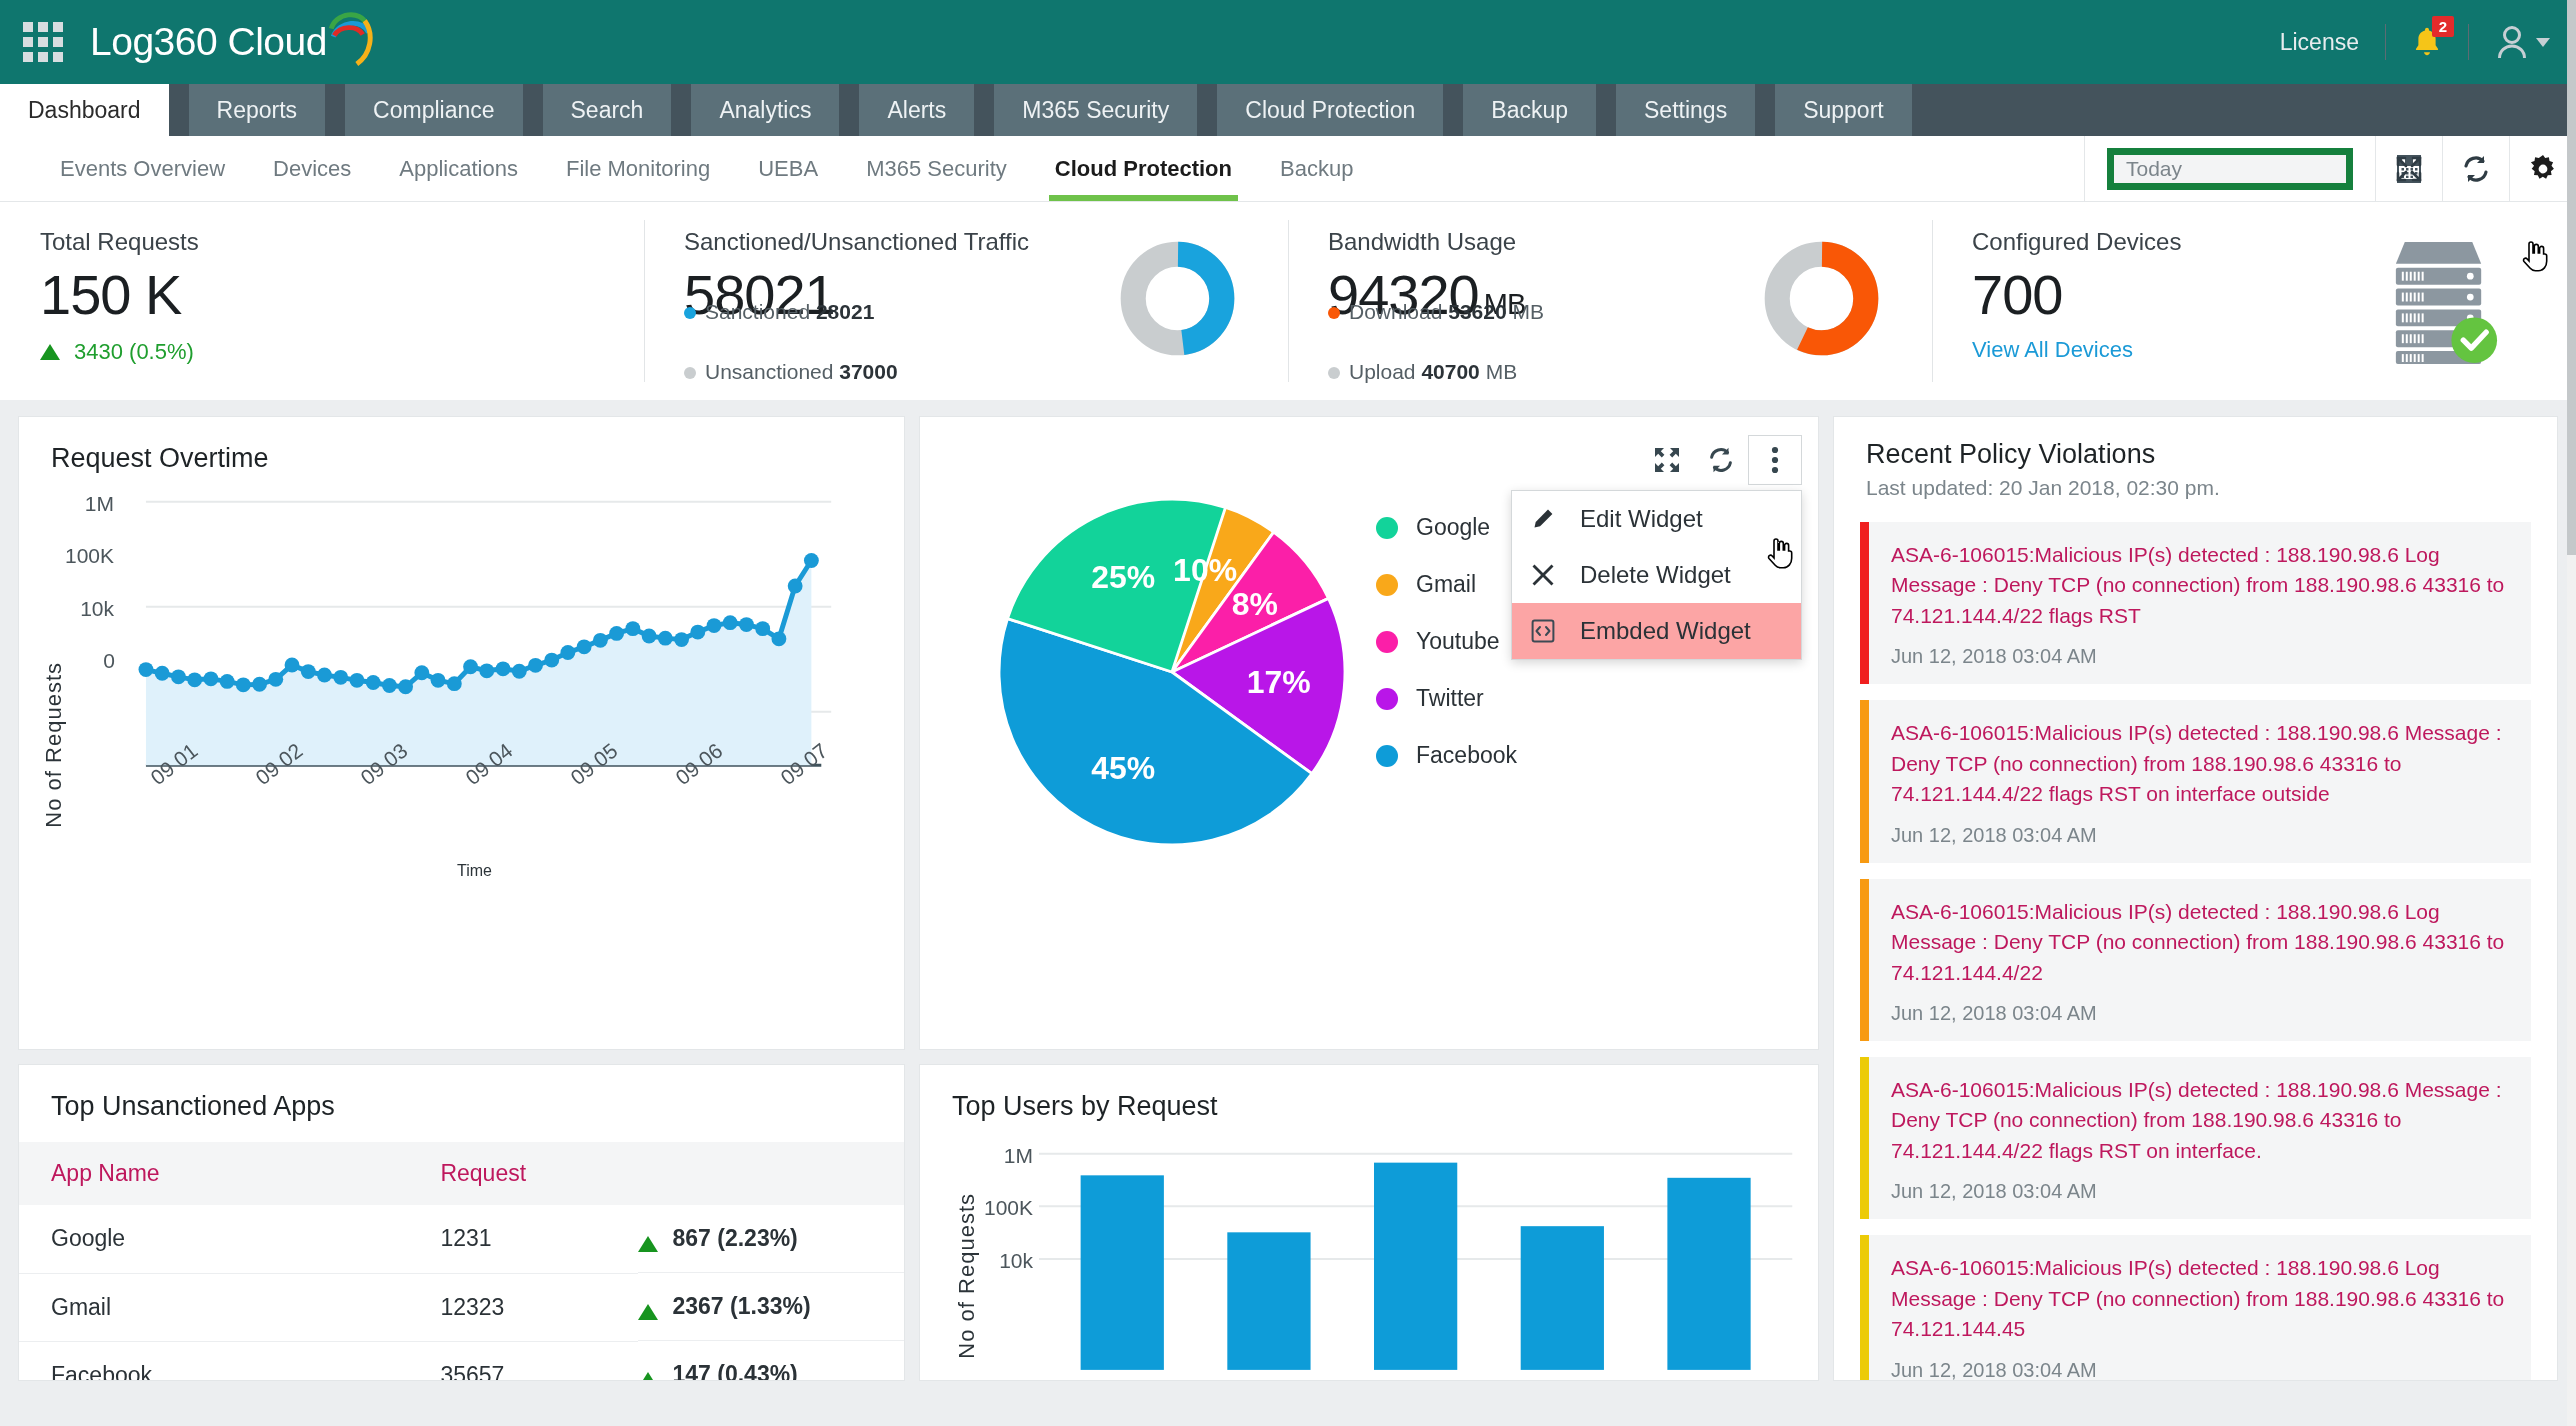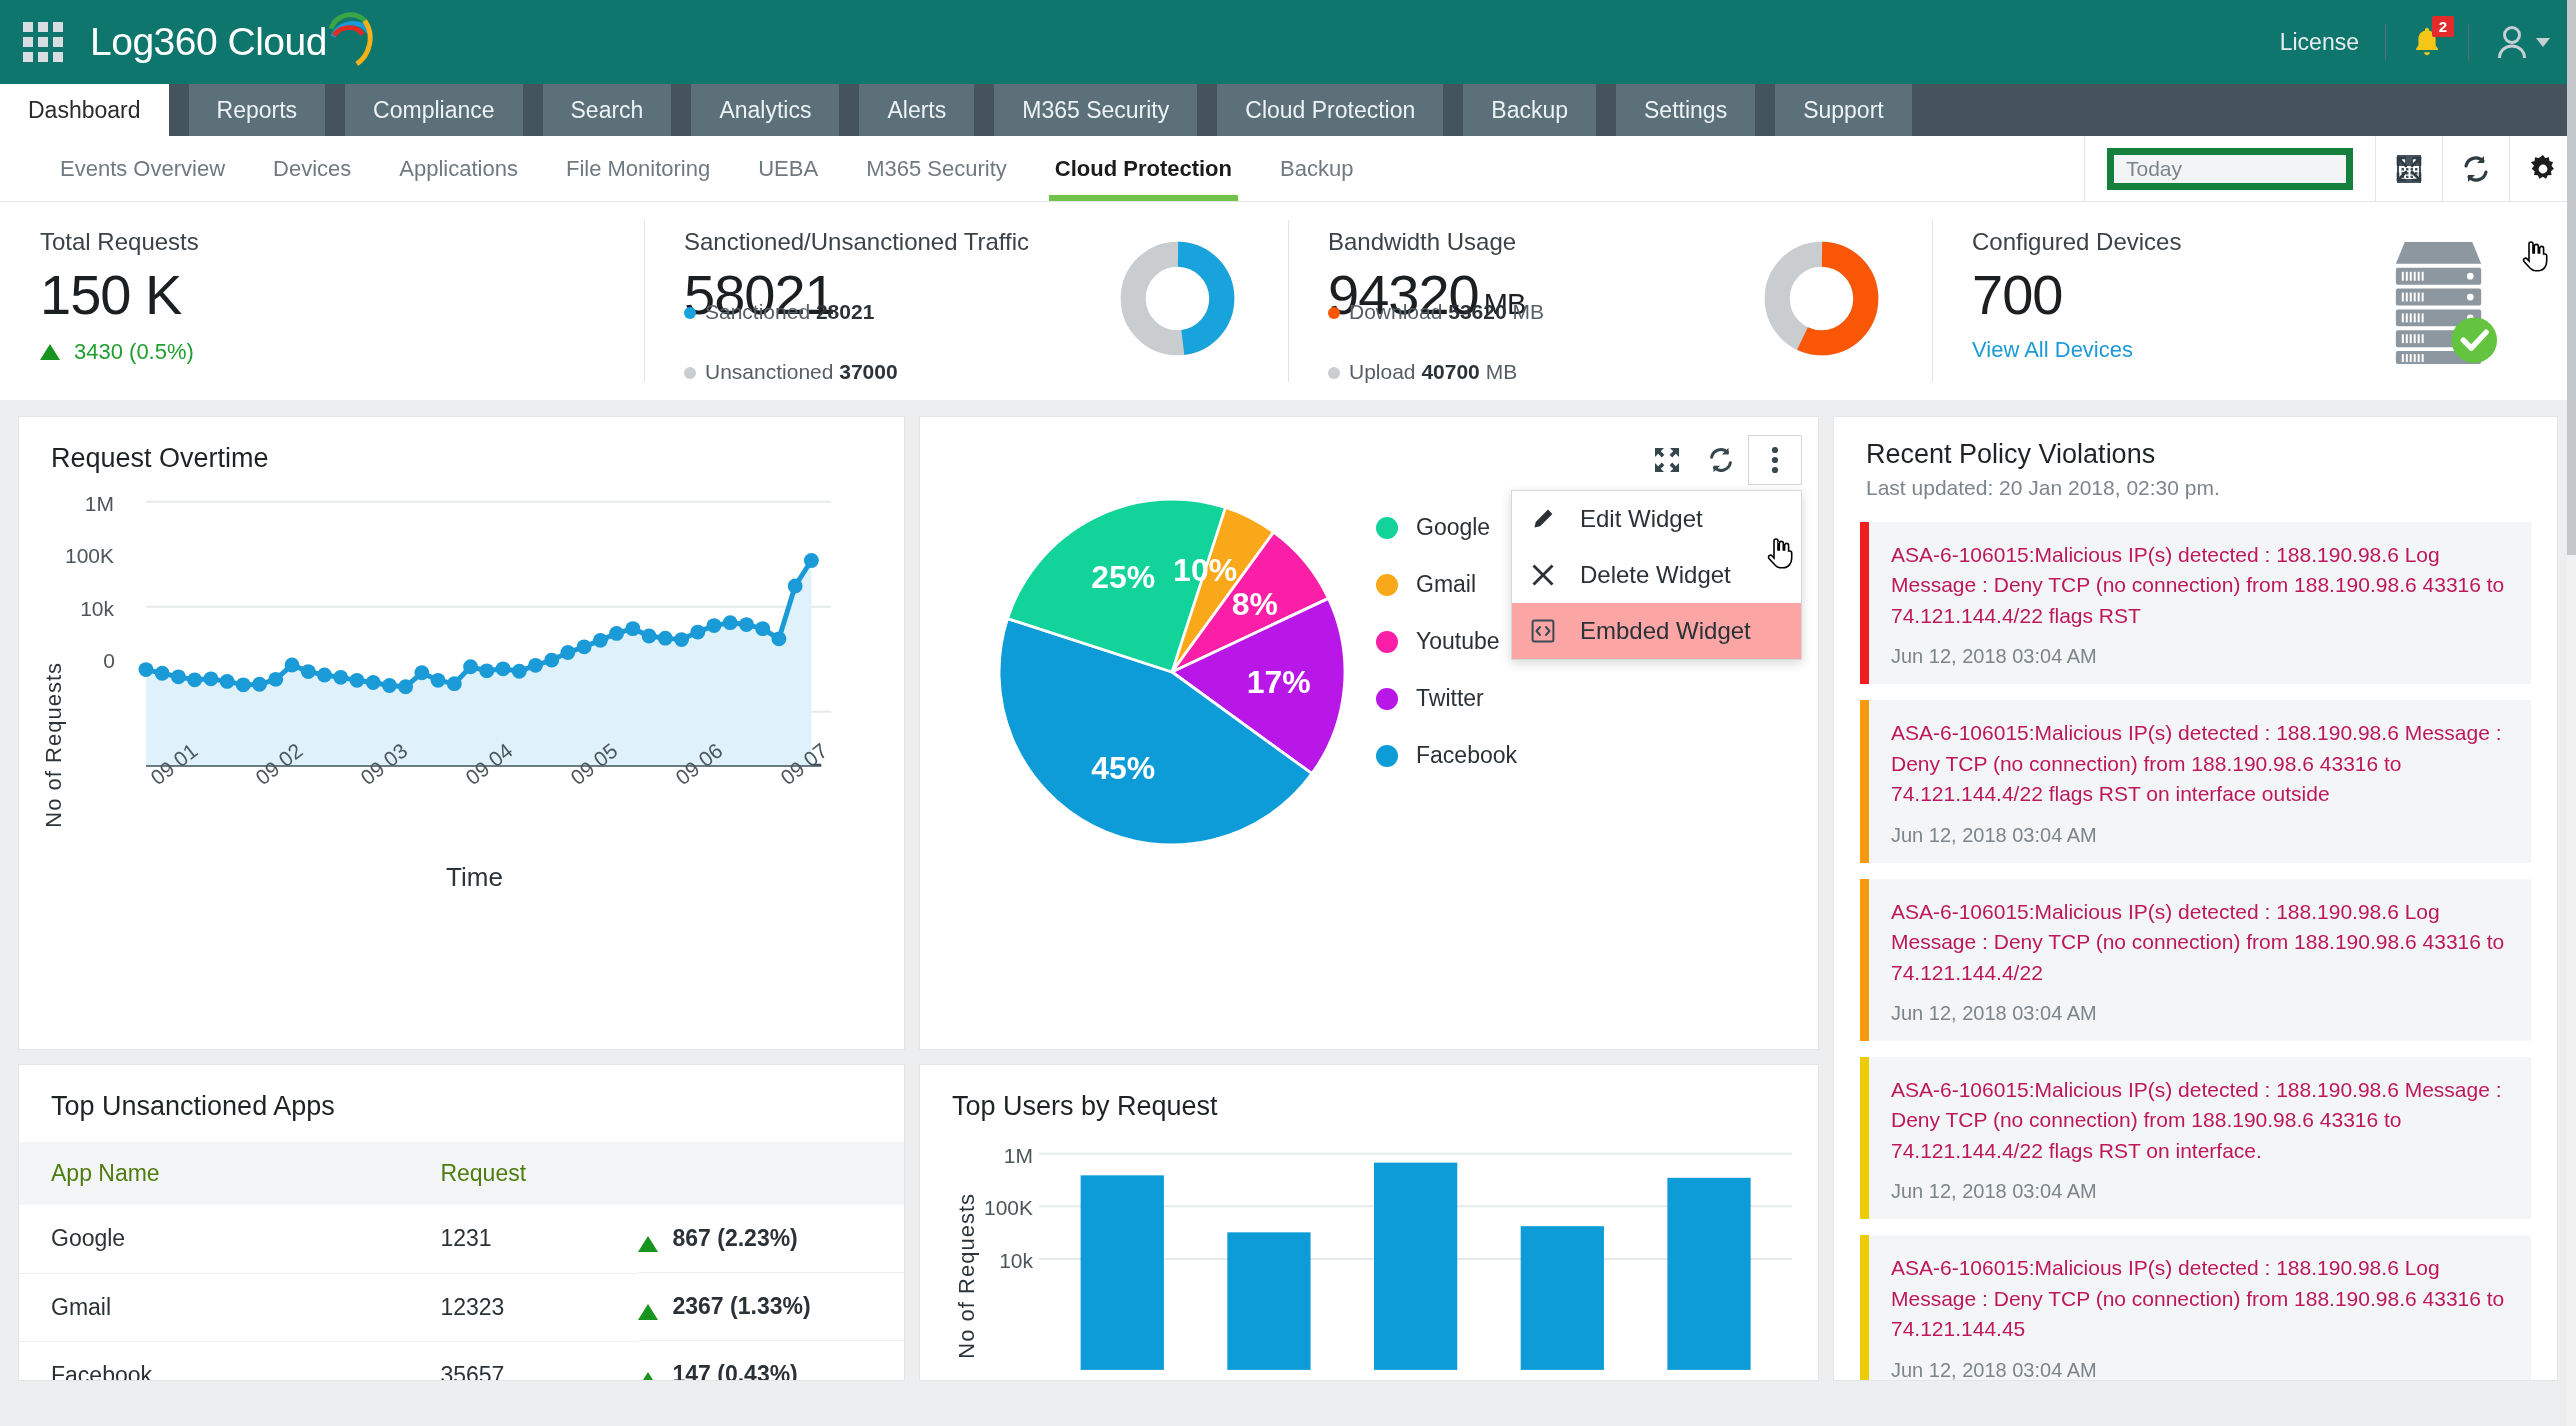--- a/index.html
+++ b/index.html
@@ -97,32 +97,32 @@
     border: 1px solid #d4d8da; box-shadow: 0 3px 10px rgba(0,0,0,.16); z-index: 40; }
   .menu-item { display: flex; align-items: center; gap: 22px; padding: 14px 16px; font-size: 24px;
     color: #2b3237; cursor: pointer; }
   .menu-item.hover { background: #fca5a5; }
   .menu-ico { width: 30px; display: flex; justify-content: center; }
 
   
   .chart-area { position: relative; padding: 10px 20px 0 20px; }
   .axis-label-y { position: absolute; writing-mode: vertical-rl; transform: rotate(180deg);
     font-size: 22px; color: #2c3439; letter-spacing: 1px; }
-  .axis-label-x { text-align: center; font-size: 26px; color: #2c3439; }
+  .axis-label-x { text-align: center; font-size: 16px; color: #2c3439; }
   .ytick { position: absolute; font-size: 21px; color: #4c565c; text-align: right; }
   .xtick { position: absolute; font-size: 21px; color: #4c565c; transform: rotate(-38deg); transform-origin: left top; }
 
   
   .pie-legend { position: absolute; font-size: 23px; color: #2b3237; }
   .pie-legend .row { display: flex; align-items: center; gap: 18px; margin-bottom: 30px; }
   .pie-legend .sw { width: 22px; height: 22px; border-radius: 50%; }
 
   
   table.tbl { width: 100%; border-collapse: collapse; margin-top: 20px; }
-  table.tbl th { background: #f4f5f6; text-align: left; font-size: 23px; font-weight: 400; color: #4d7c0f;
+  table.tbl th { background: #f4f5f6; text-align: left; font-size: 23px; font-weight: 400; color: #be185d;
     padding: 18px 0 18px 32px; }
   table.tbl td { font-size: 23px; color: #2b3237; padding: 20px 0 20px 32px; border-bottom: 1px solid #eceef0; }
   table.tbl td.delta { display: flex; align-items: flex-end; gap: 14px; padding-left: 0; font-weight: bold; }
 
   
   .viol { display: flex; margin: 0 26px 16px 26px; background: #f4f5f6; }
   .viol-bar { width: 9px; flex-shrink: 0; }
   .viol-body { padding: 18px 18px 16px 22px; }
   .viol-msg { font-size: 21px; color: #be185d; line-height: 1.45; }
   .viol-time { font-size: 20px; color: #7b858b; margin-top: 14px; }

